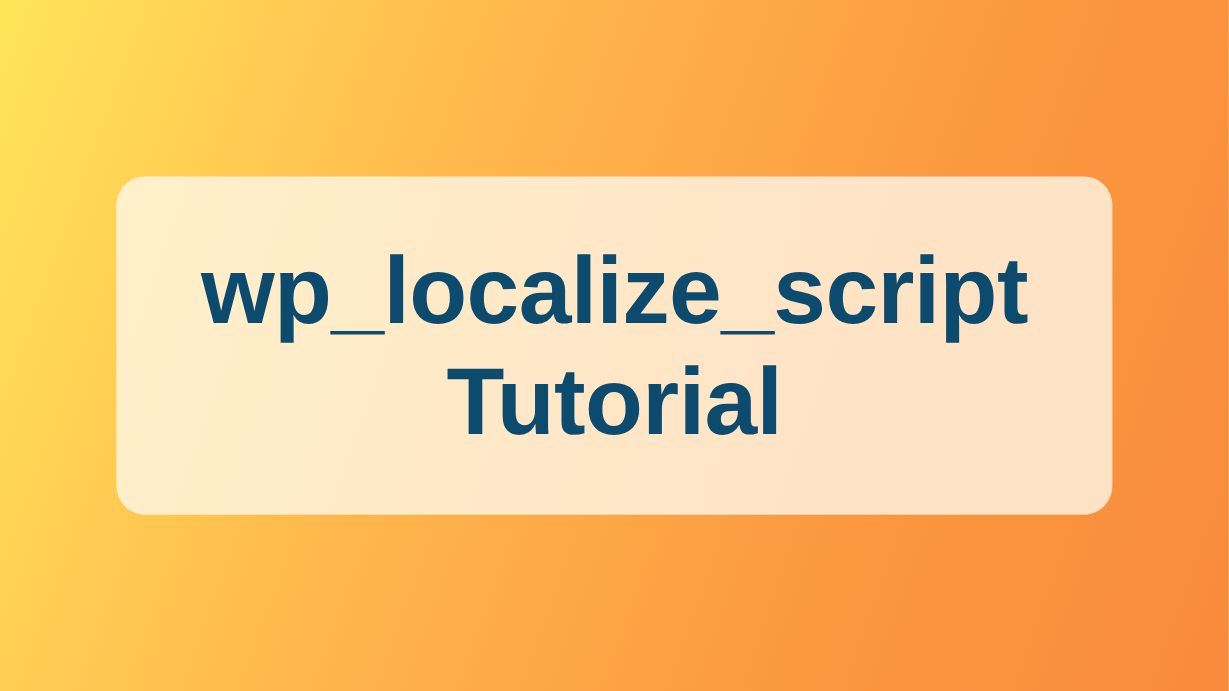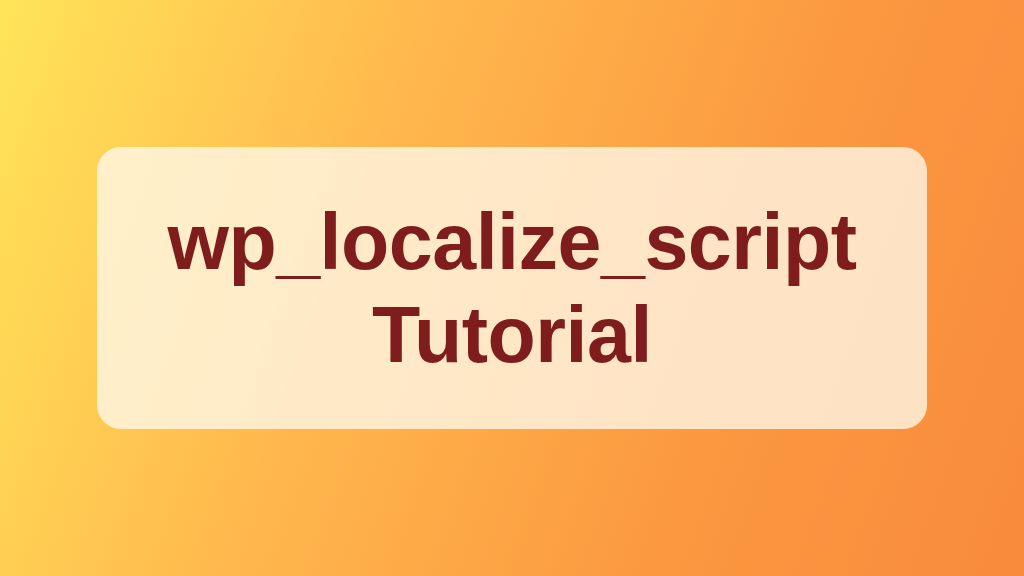--- a/index.html
+++ b/index.html
@@ -22,21 +22,21 @@
       border-radius: 24px;
       padding: 48px 64px;
       width: 830px;
       display: flex;
       align-items: center;
       justify-content: center;
     }
     .title {
       font-size: 79px;
       font-weight: 700;
-      color: #7f1d1d;
+      color: #0c4a6e;
       text-align: center;
       line-height: 1.18;
       letter-spacing: -0.5px;
       white-space: pre-line;
     }
   </style>
 </head>
 <body>
 
 <div class="card">

